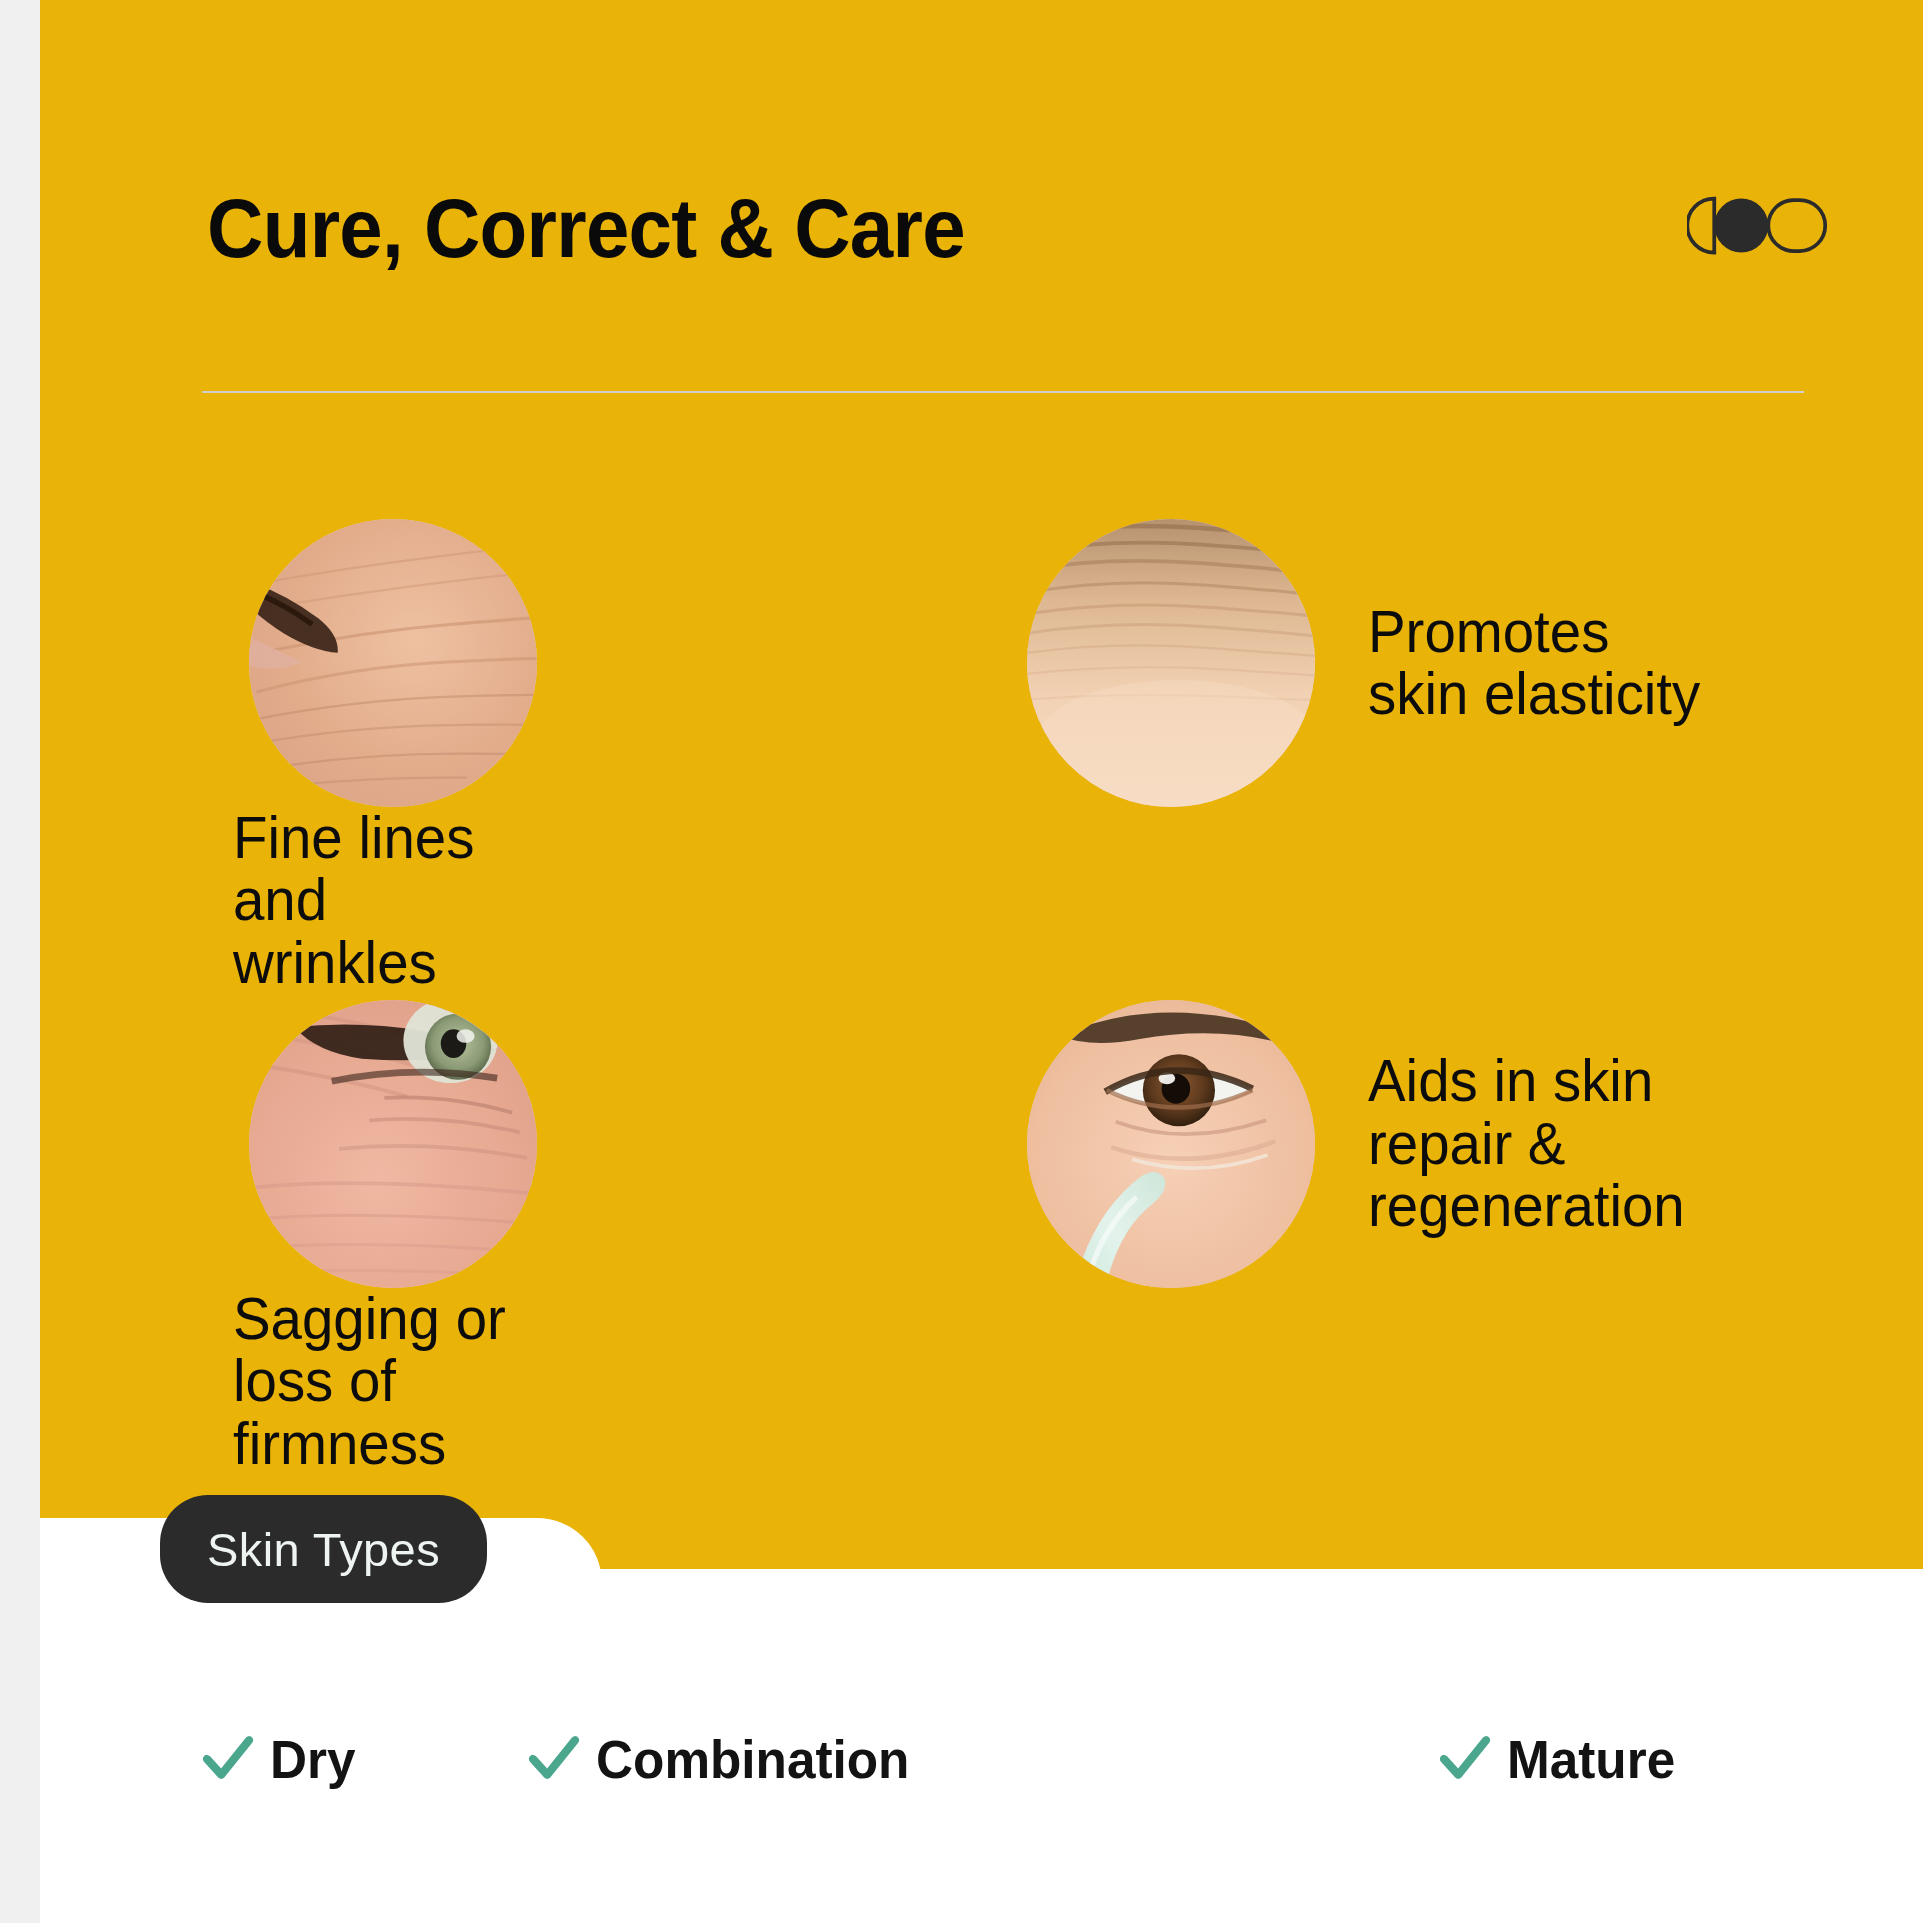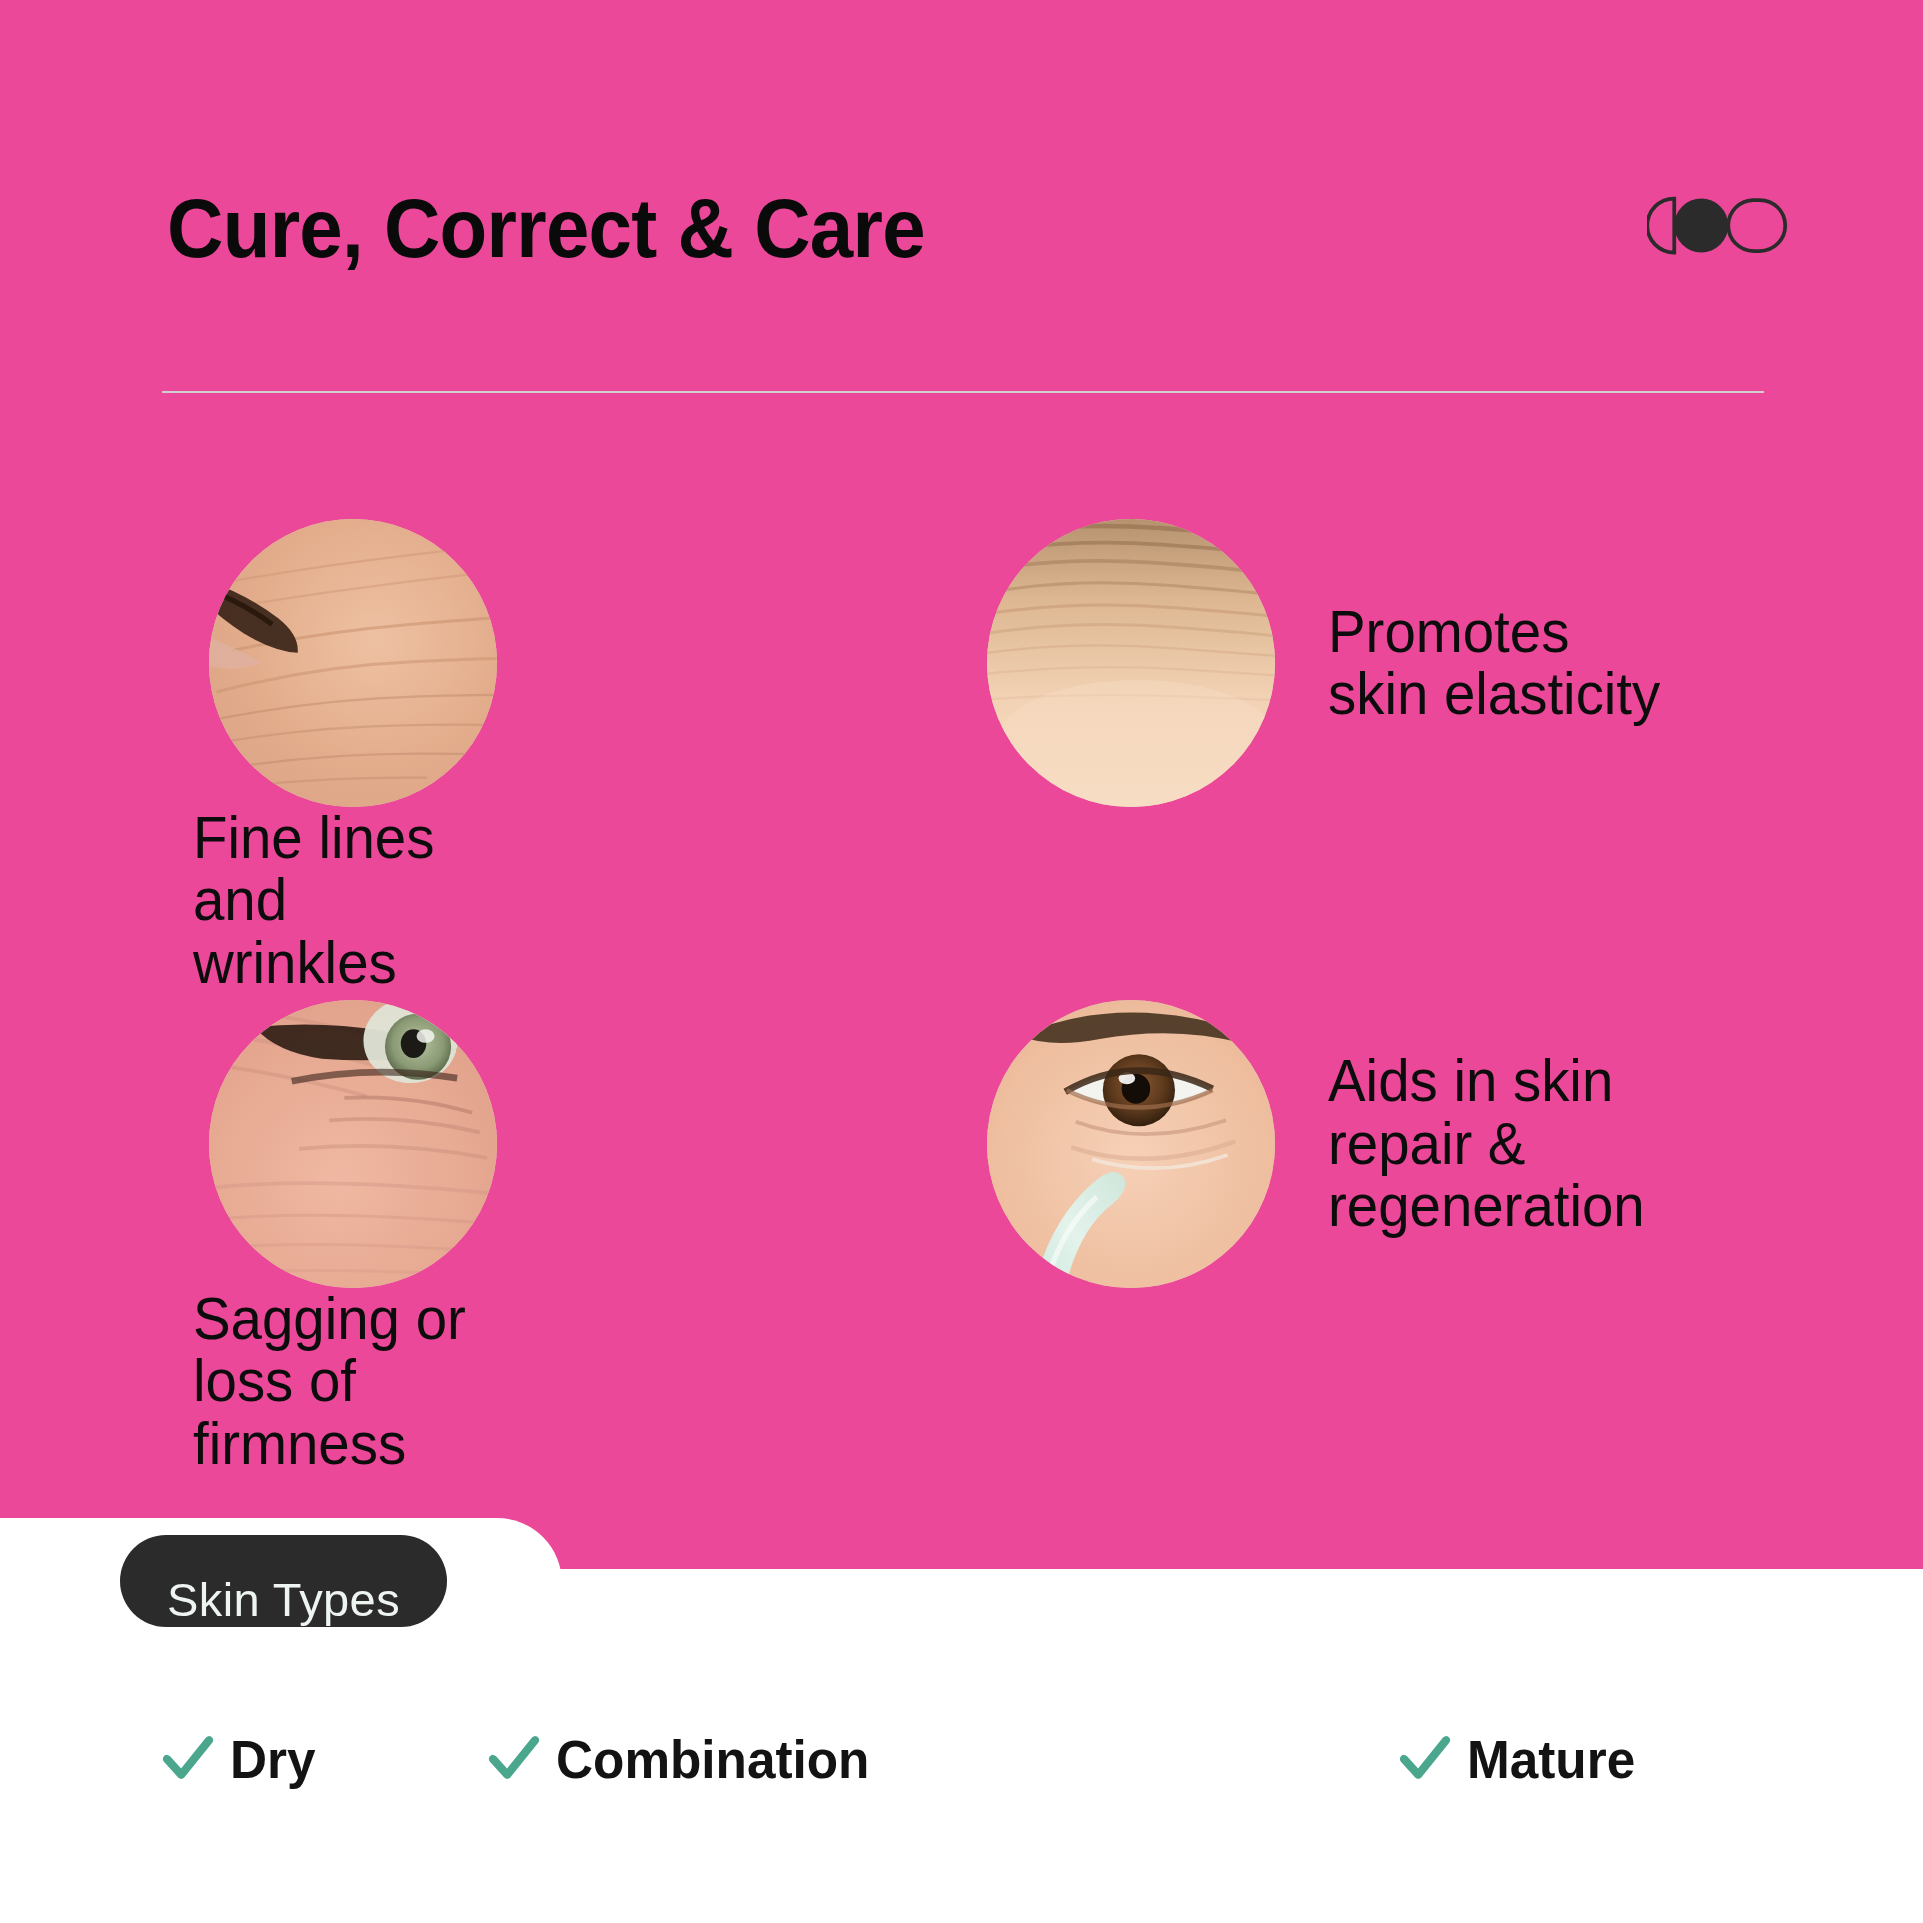--- a/index.html
+++ b/index.html
@@ -12,21 +12,22 @@
     background: #f0f0f0;
     font-family: "Liberation Sans", "DejaVu Sans", sans-serif;
     overflow: hidden;
     position: relative;
   }
 
   
   #page {
     position: absolute;
     inset: 0;
-    background: #ec4899;
+    background: #eab308;
+    margin-left: 40px;
   }
 
   #header {
     position: absolute;
     left: 0; top: 0;
     width: 1924px;
     height: 421px;
   }
 
   #page-title {
@@ -123,27 +124,27 @@
     width: 562px;
     height: 120px;
     background: #ffffff;
     border-top-right-radius: 65px;
     border-top-left-radius: 0px;
   }
 
   #skin-types-badge {
     position: absolute;
     left: 120px;
-    top: 1535px;
-    height: 92px;
+    top: 1495px;
+    height: 108px;
     padding: 0 47px;
     border-radius: 48px;
     background: #2b2b2b;
     display: flex;
-    align-items: flex-end;
+    align-items: center;
     justify-content: center;
   }
   #skin-types-badge .badge-text {
     color: #eef5f1;
     font-size: 47px;
     font-weight: 400;
     letter-spacing: 0.4px;
     white-space: nowrap;
   }
 

